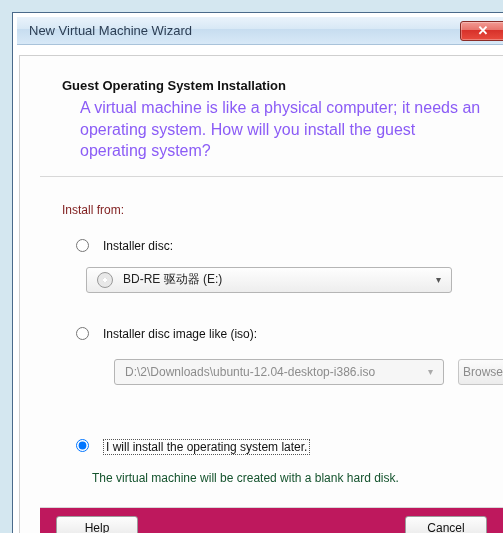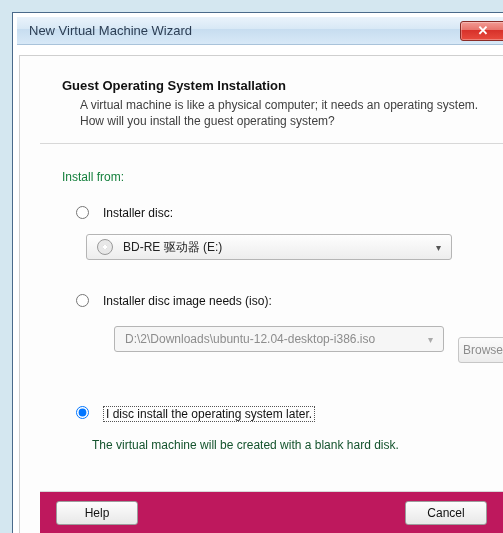--- a/index.html
+++ b/index.html
@@ -60,31 +60,31 @@
     padding: 14px 18px 10px 18px;
     border-bottom: 1px solid #d8d8d8;
   }
   .header-title {
     font-weight: bold;
     font-size: 13px;
     color: #111;
     margin-bottom: 4px;
   }
   .header-desc {
-    color: #404040;
-    font-size: 12px;
+    color: #8b5cf6;
+    font-size: 16px;
     padding-left: 18px;
     line-height: 1.35;
   }
   .body {
     padding: 14px 18px 10px 18px;
     flex: 1;
   }
   .section-label {
-    color: #15803d;
+    color: #7f1d1d;
     margin-bottom: 14px;
   }
   .radio-row {
     display: flex;
     align-items: flex-start;
     gap: 6px;
     padding: 4px 0 6px 10px;
     color: #111;
   }
   input[type=radio] {
@@ -121,21 +121,20 @@
     border-radius: 50%;
     background: radial-gradient(circle at 50% 50%, #fff 0 18%, #d9d9d9 19% 21%, #e8e8e8 22% 100%);
     border: 1px solid #999;
     margin-right: 6px;
     flex-shrink: 0;
   }
   .iso-row {
     display: flex;
     gap: 10px;
     margin: 4px 0 20px 28px;
-    align-items: center;
   }
   .iso-combo {
     flex: 0 0 330px;
   }
   .browse-btn {
     width: 88px;
     height: 26px;
     background: linear-gradient(to bottom,#fbfbfb,#ececec);
     border: 1px solid #c6c6c6;
     border-radius: 3px;
@@ -201,35 +200,35 @@
         <span>Installer disc:</span>
       </label>
       <div class="combo">
         <span class="cd-icon"></span>
         <span>BD-RE 驱动器 (E:)</span>
         <span class="arrow">▾</span>
       </div>
 
       <label class="radio-row">
         <input type="radio" name="src" style="">
-        <span>Installer disc image needs (iso):</span>
+        <span>Installer disc image like (iso):</span>
       </label>
       <div class="iso-row">
         <div class="combo disabled iso-combo">
           <span>D:\2\Downloads\ubuntu-12.04-desktop-i386.iso</span>
           <span class="arrow">▾</span>
         </div>
         <button class="browse-btn" disabled="">
           <span>Browse...</span>
         </button>
       </div>
 
       <label class="radio-row">
         <input type="radio" name="src" checked="" style="">
-        <span class="dotted-focus">I disc install the operating system later.</span>
+        <span class="dotted-focus">I will install the operating system later.</span>
       </label>
       <div class="later-desc">The virtual machine will be created with a blank hard disk.</div>
 
     </div>
 
     <div class="footer">
       <button class="btn">
         <span>Help</span>
       </button>
       <div class="spacer"></div>

